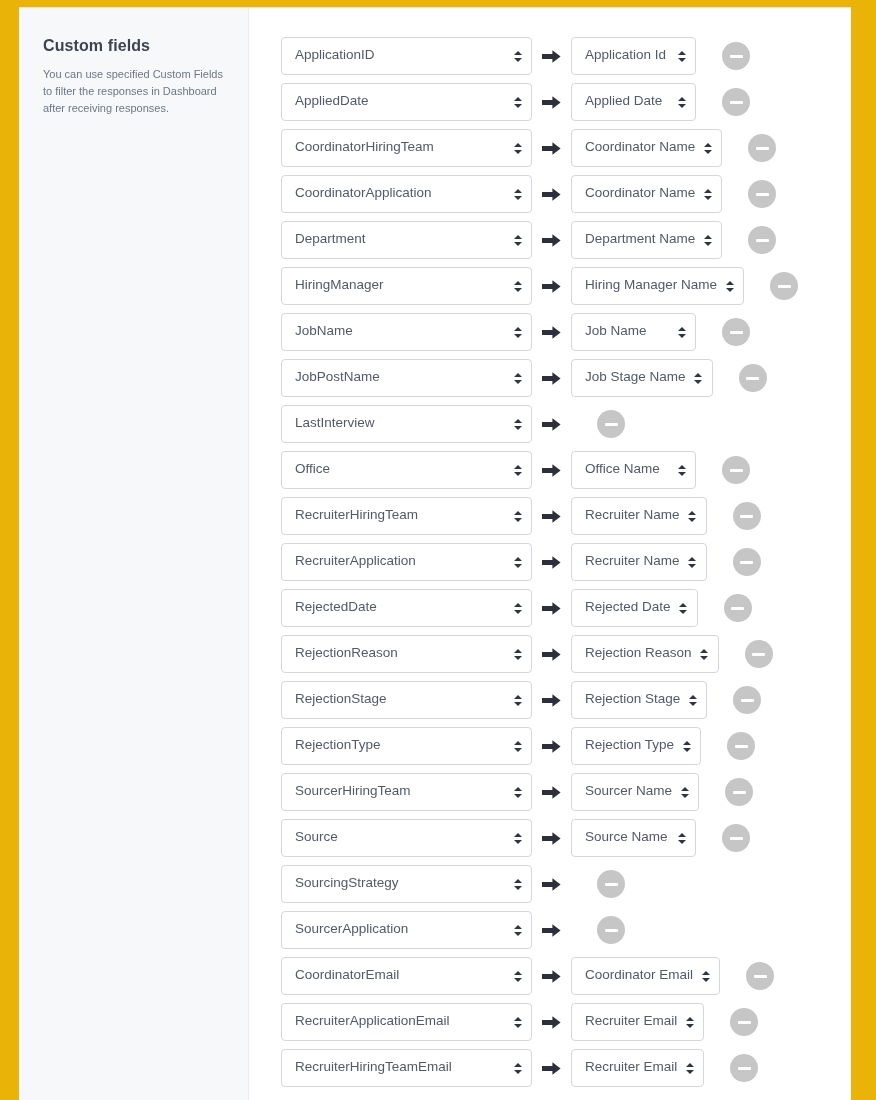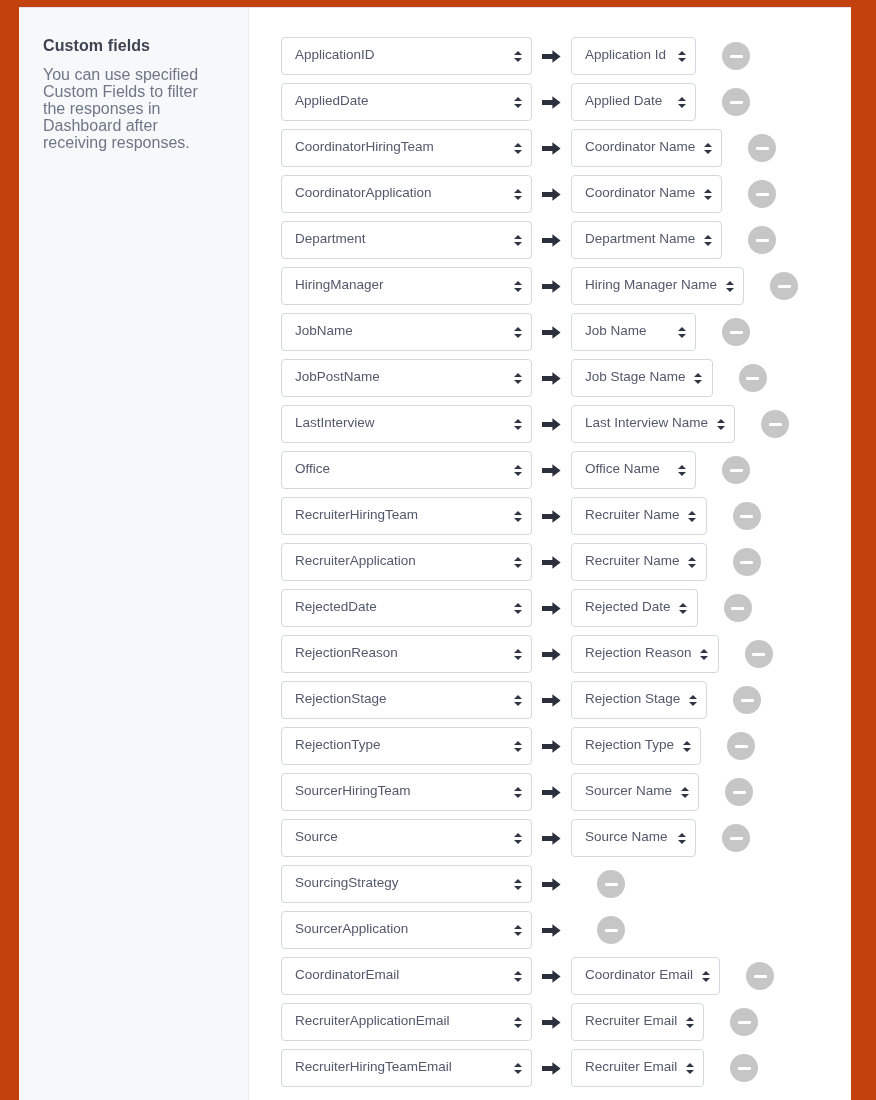--- a/index.html
+++ b/index.html
@@ -13,21 +13,21 @@
     background: #f1f2f6;
     font-family: "Liberation Sans", sans-serif;
     -webkit-font-smoothing: antialiased;
   }
 
   
   .page {
     position: relative;
     width: 876px;
     height: 1100px;
-    background: #c2410c;
+    background: #eab308;
   }
 
   
   .card {
     position: absolute;
     left: 19px;
     top: 7px;
     width: 832px;
     min-height: 1100px;
     background: #ffffff;
@@ -47,21 +47,21 @@
   .aside-title {
     margin: 0 0 10px 0;
     font-size: 16px;
     font-weight: bold;
     line-height: 20px;
     color: #3d4352;
     letter-spacing: 0.1px;
   }
   .aside-desc {
     margin: 0;
-    font-size: 16px;
+    font-size: 11px;
     line-height: 17px;
     color: #6e7687;
   }
 
   
   .main {
     flex: 1 1 auto;
     background: #ffffff;
     padding: 29px 0 20px 32px;
   }
@@ -388,27 +388,20 @@
               <span class="stepper">
                 <i class="up"></i>
                 <i class="down"></i>
               </span>
             </div>
             <span class="arrow">
               <svg width="19" height="15" viewBox="0 0 19 15" aria-hidden="true">
                 <path d="M0 5.1h10.4V1.2L18.6 7.5l-8.2 6.3V9.9H0z" fill="#2b303c"></path>
               </svg>
             </span>
-            <div class="sel sel-target">
-              <span class="sel-text">Last Interview Name</span>
-              <span class="stepper">
-                <i class="up"></i>
-                <i class="down"></i>
-              </span>
-            </div>
             <div class="remove-cell">
               <button class="remove-btn">
                 <span class="bar"></span>
               </button>
             </div>
           </div>
           <div class="map-row">
             <div class="sel sel-source">
               <span class="sel-text">Office</span>
               <span class="stepper">

